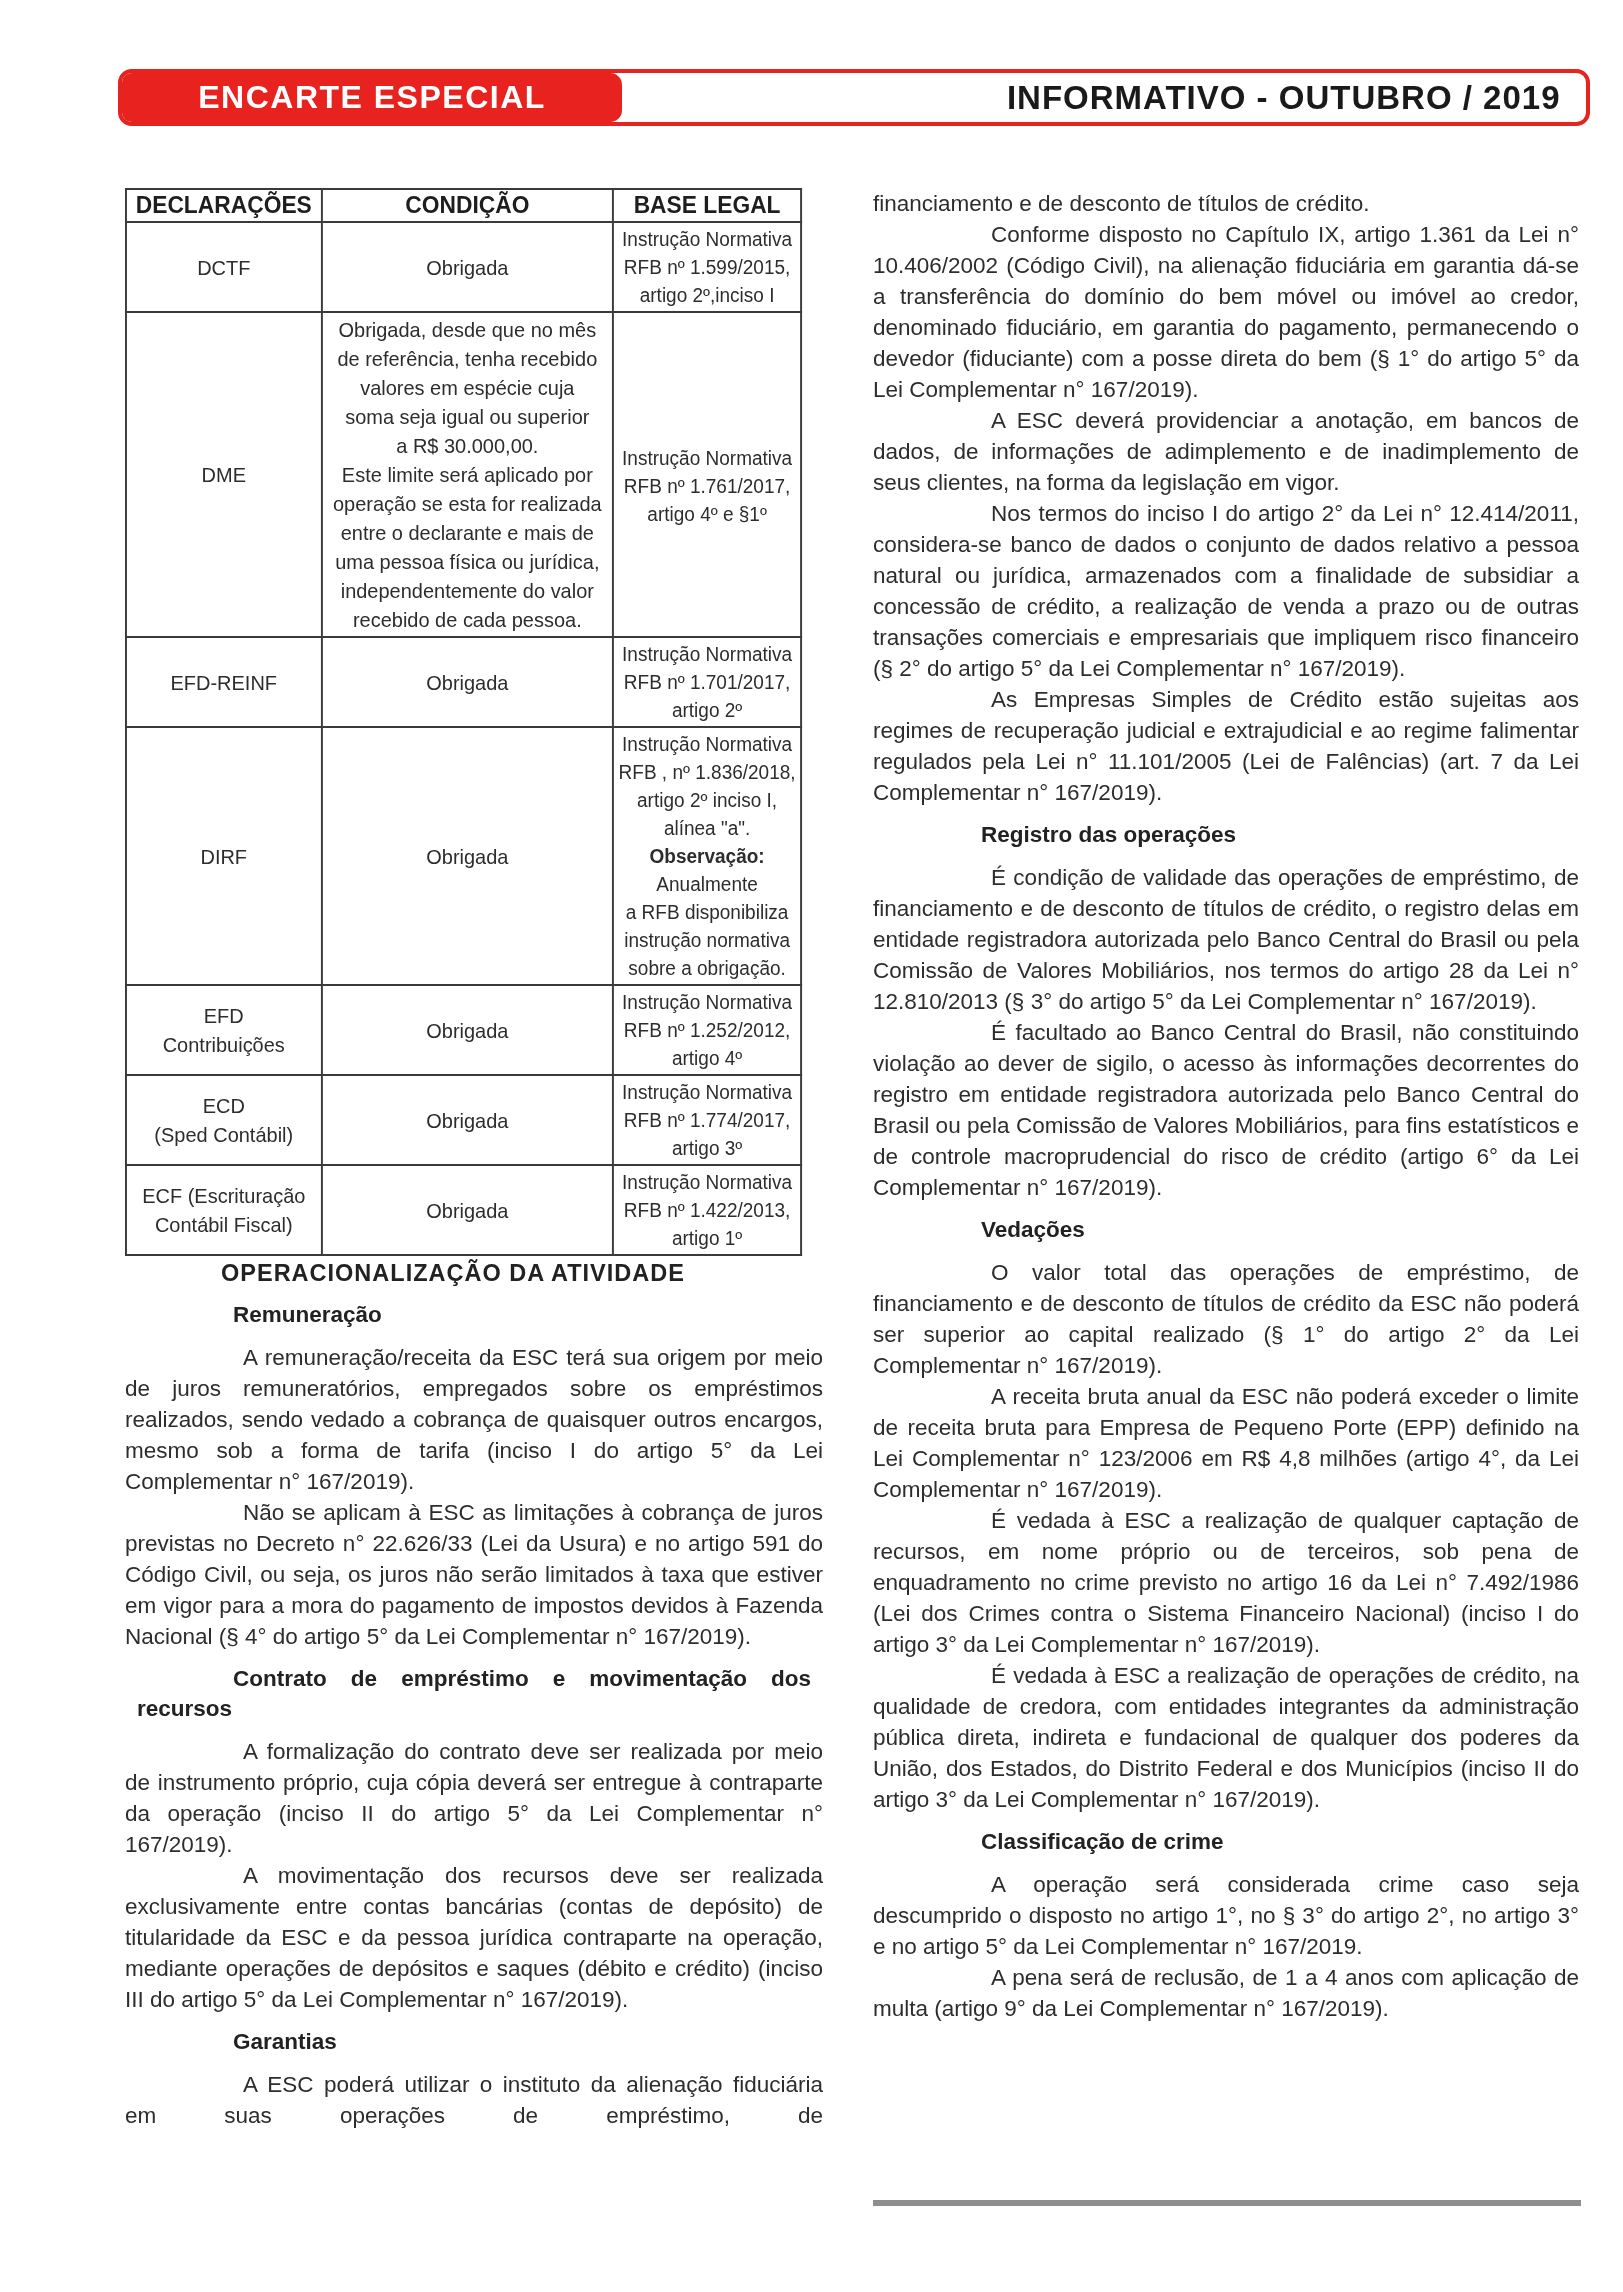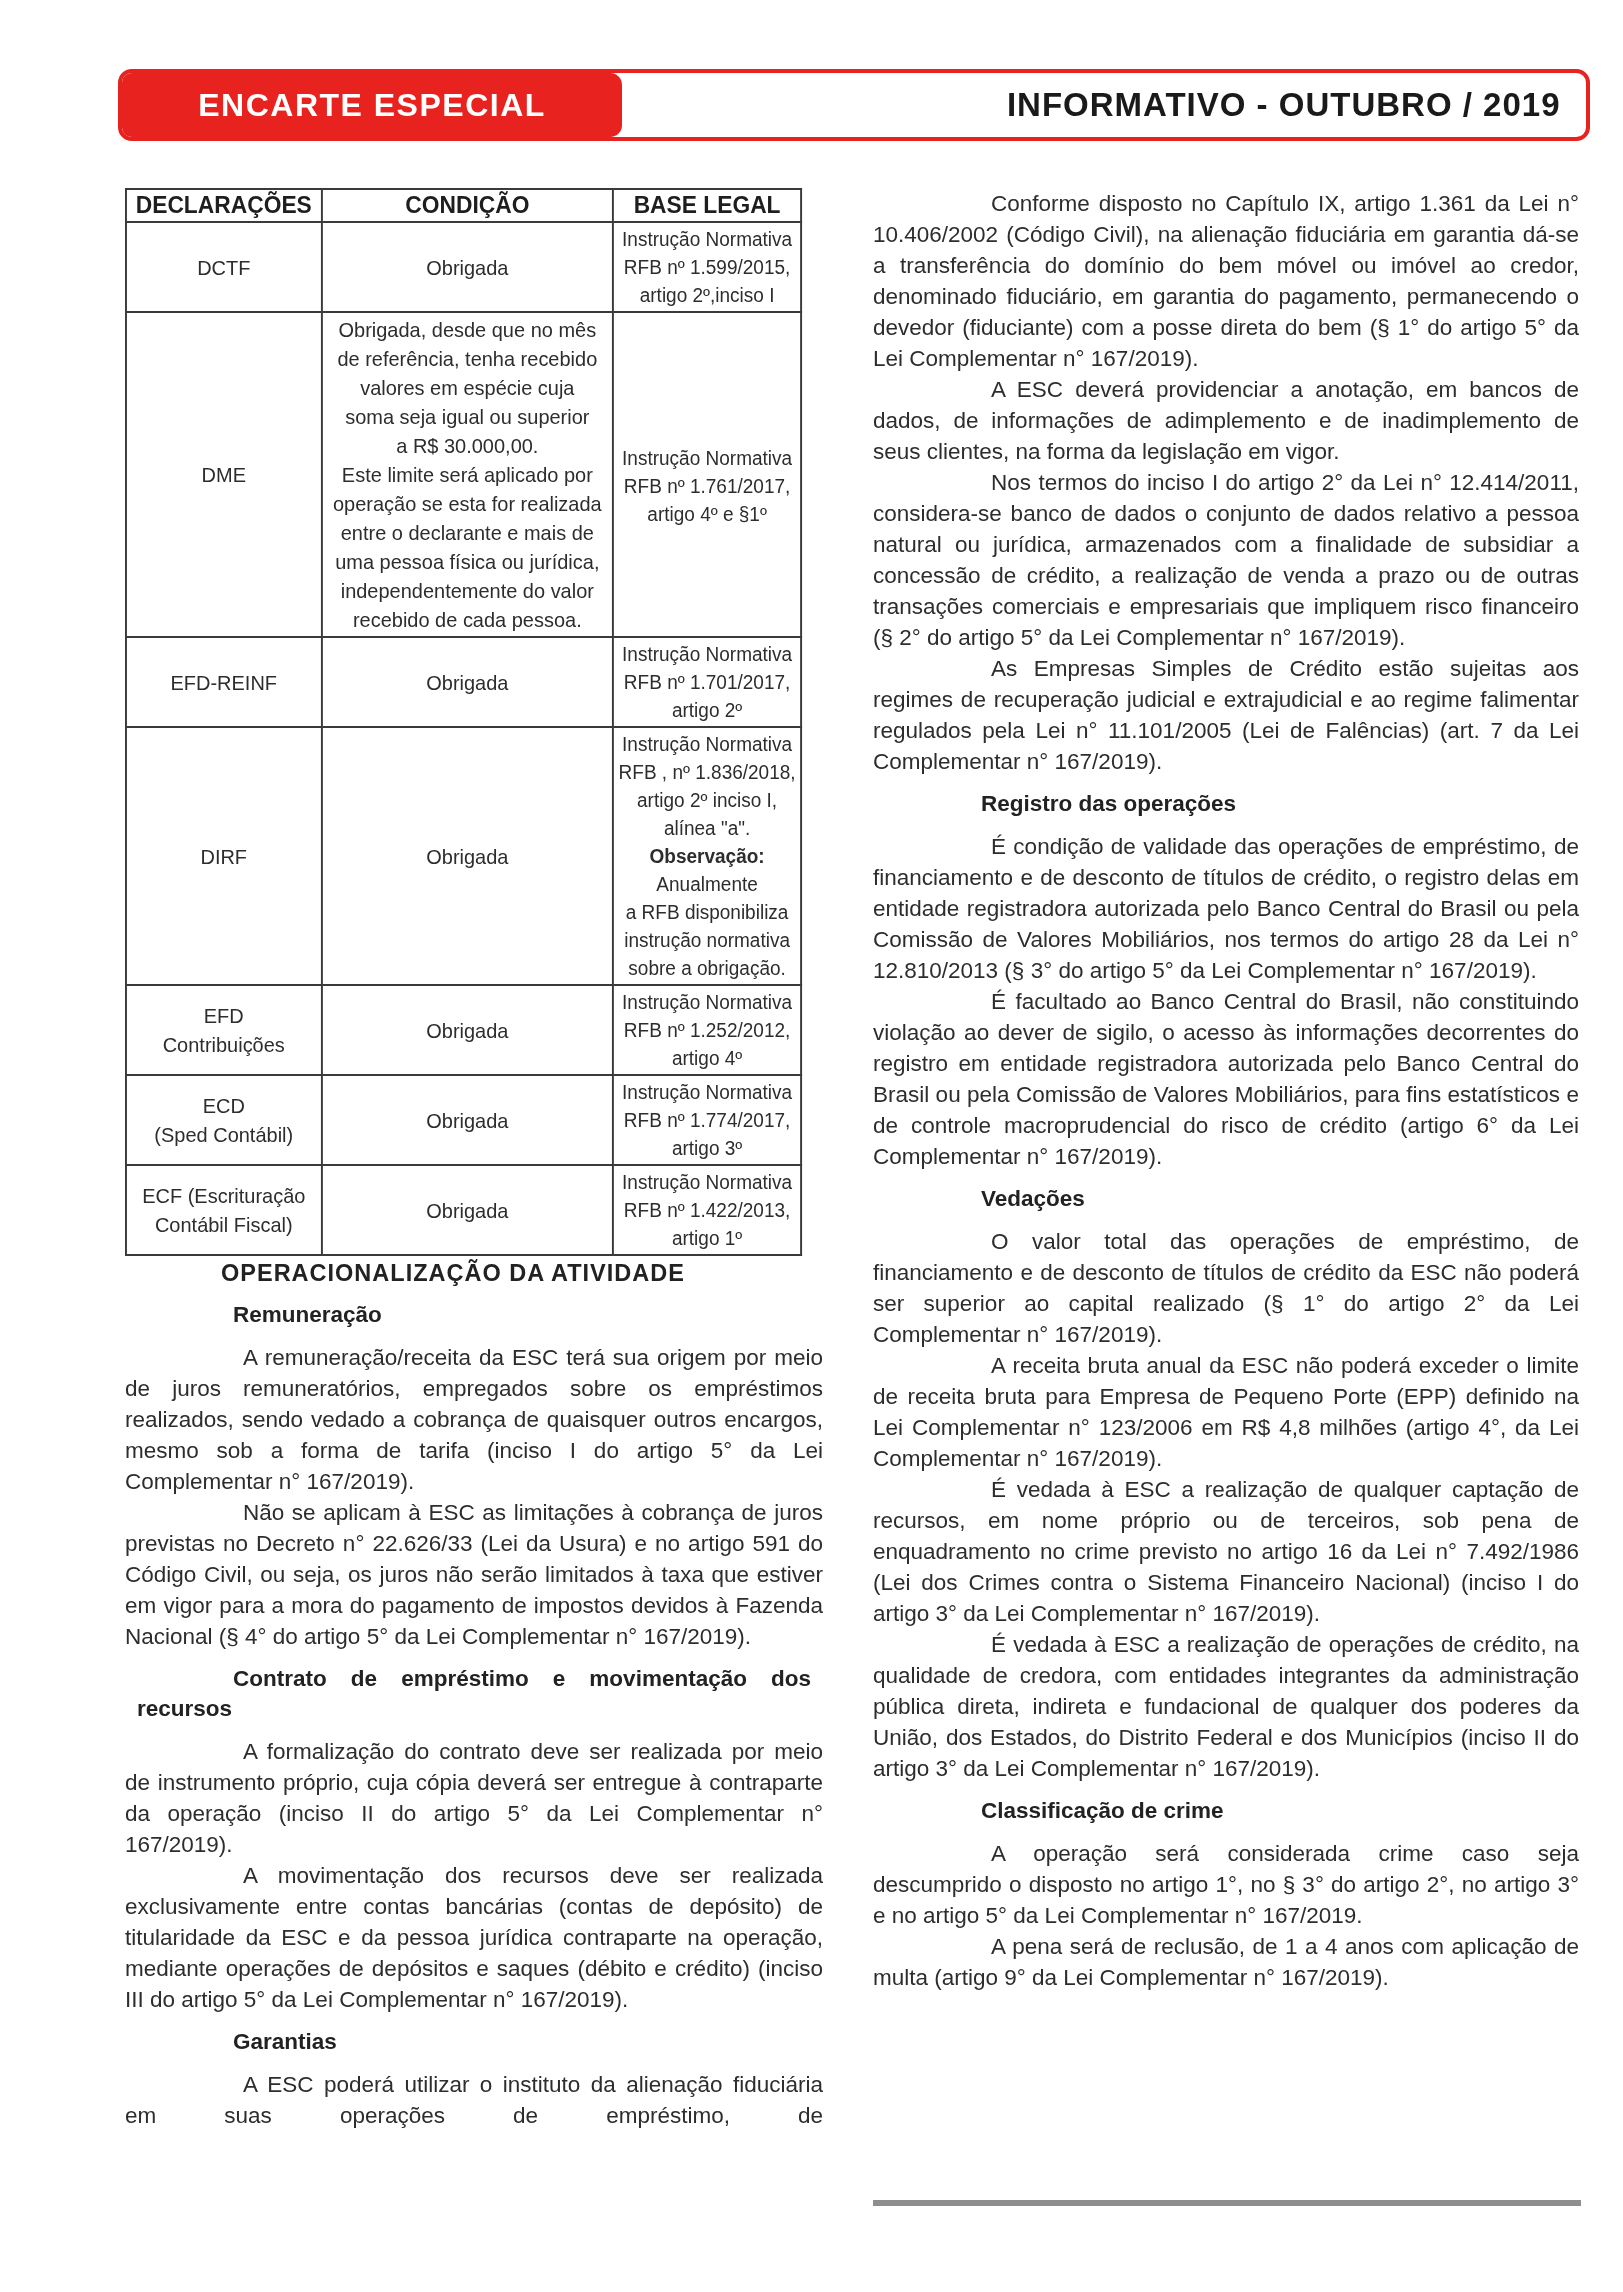--- a/index.html
+++ b/index.html
@@ -1,20 +1,20 @@
 <!DOCTYPE html>
 <html><head>
 <meta charset="utf-8">
 <style>
   html, body { margin: 0; padding: 0; background: #ffffff; }
   body { width: 1623px; height: 2293px; position: relative; overflow: hidden;
          font-family: "Liberation Sans", "DejaVu Sans", sans-serif; color: #2b2b2b; }
 
   
-  .header { position: absolute; left: 118px; top: 69px; width: 1472px; height: 72px;
+  .header { position: absolute; left: 118px; top: 69px; width: 1472px; height: 57px;
             border: 4.9px solid #e8231f; border-radius: 13.7px; box-sizing: border-box; overflow: hidden; background: #fff; }
   .header .left { position: absolute; left: 0; top: 0; bottom: 0; width: 500px; background: #e8231f;
                   border-radius: 0 11.8px 11.8px 0; display: flex; align-items: center; justify-content: center; }
   .header .left span { color: #ffffff; font-weight: bold; font-size: 32px; letter-spacing: 1.5px; }
   .header .right { position: absolute; right: 25.5px; top: 0; bottom: 0; display: flex; align-items: center; }
   .header .right span { color: #1a1a1a; font-weight: bold; font-size: 33px; letter-spacing: 1px; }
 
   
   .col-left { position: absolute; left: 125px; top: 188px; width: 698px; }
   .col-right { position: absolute; left: 873px; top: 188px; width: 706px; }
@@ -105,20 +105,21 @@
   <p class="para indent">A remuneração/receita da ESC terá sua origem por meio de juros remuneratórios, empregados sobre os empréstimos realizados, sendo vedado a cobrança de quaisquer outros encargos, mesmo sob a forma de tarifa (inciso I do artigo 5° da Lei Complementar n° 167/2019).</p>
   <p class="para indent">Não se aplicam à ESC as limitações à cobrança de juros previstas no Decreto n° 22.626/33 (Lei da Usura) e no artigo 591 do Código Civil, ou seja, os juros não serão limitados à taxa que estiver em vigor para a mora do pagamento de impostos devidos à Fazenda Nacional (§ 4° do artigo 5° da Lei Complementar n° 167/2019).</p>
   <p class="subhead noindent-wrap">Contrato de empréstimo e movimentação dos recursos</p>
   <p class="para indent">A formalização do contrato deve ser realizada por meio de instrumento próprio, cuja cópia deverá ser entregue à contraparte da operação (inciso II do artigo 5° da Lei Complementar n° 167/2019).</p>
   <p class="para indent">A movimentação dos recursos deve ser realizada exclusivamente entre contas bancárias (contas de depósito) de titularidade da ESC e da pessoa jurídica contraparte na operação, mediante operações de depósitos e saques (débito e crédito) (inciso III do artigo 5° da Lei Complementar n° 167/2019).</p>
   <p class="subhead">Garantias</p>
   <p class="para indent" style="text-align-last: justify;">A ESC poderá utilizar o instituto da alienação fiduciária em suas operações de empréstimo, de</p>
 </div>
 
 <div class="col-right">
+  <p class="para">financiamento e de desconto de títulos de crédito.</p>
   <p class="para indent">Conforme disposto no Capítulo IX, artigo 1.361 da Lei n° 10.406/2002 (Código Civil), na alienação fiduciária em garantia dá-se a transferência do domínio do bem móvel ou imóvel ao credor, denominado fiduciário, em garantia do pagamento, permanecendo o devedor (fiduciante) com a posse direta do bem (§ 1° do artigo 5° da Lei Complementar n° 167/2019).</p>
   <p class="para indent">A ESC deverá providenciar a anotação, em bancos de dados, de informações de adimplemento e de inadimplemento de seus clientes, na forma da legislação em vigor.</p>
   <p class="para indent">Nos termos do inciso I do artigo 2° da Lei n° 12.414/2011, considera-se banco de dados o conjunto de dados relativo a pessoa natural ou jurídica, armazenados com a finalidade de subsidiar a concessão de crédito, a realização de venda a prazo ou de outras transações comerciais e empresariais que impliquem risco financeiro (§ 2° do artigo 5° da Lei Complementar n° 167/2019).</p>
   <p class="para indent">As Empresas Simples de Crédito estão sujeitas aos regimes de recuperação judicial e extrajudicial e ao regime falimentar regulados pela Lei n° 11.101/2005 (Lei de Falências) (art. 7 da Lei Complementar n° 167/2019).</p>
   <p class="subhead">Registro das operações</p>
   <p class="para indent">É condição de validade das operações de empréstimo, de financiamento e de desconto de títulos de crédito, o registro delas em entidade registradora autorizada pelo Banco Central do Brasil ou pela Comissão de Valores Mobiliários, nos termos do artigo 28 da Lei n° 12.810/2013 (§ 3° do artigo 5° da Lei Complementar n° 167/2019).</p>
   <p class="para indent">É facultado ao Banco Central do Brasil, não constituindo violação ao dever de sigilo, o acesso às informações decorrentes do registro em entidade registradora autorizada pelo Banco Central do Brasil ou pela Comissão de Valores Mobiliários, para fins estatísticos e de controle macroprudencial do risco de crédito (artigo 6° da Lei Complementar n° 167/2019).</p>
   <p class="subhead">Vedações</p>
   <p class="para indent">O valor total das operações de empréstimo, de financiamento e de desconto de títulos de crédito da ESC não poderá ser superior ao capital realizado (§ 1° do artigo 2° da Lei Complementar n° 167/2019).</p>
   <p class="para indent">A receita bruta anual da ESC não poderá exceder o limite de receita bruta para Empresa de Pequeno Porte (EPP) definido na Lei Complementar n° 123/2006 em R$ 4,8 milhões (artigo 4°, da Lei Complementar n° 167/2019).</p>

